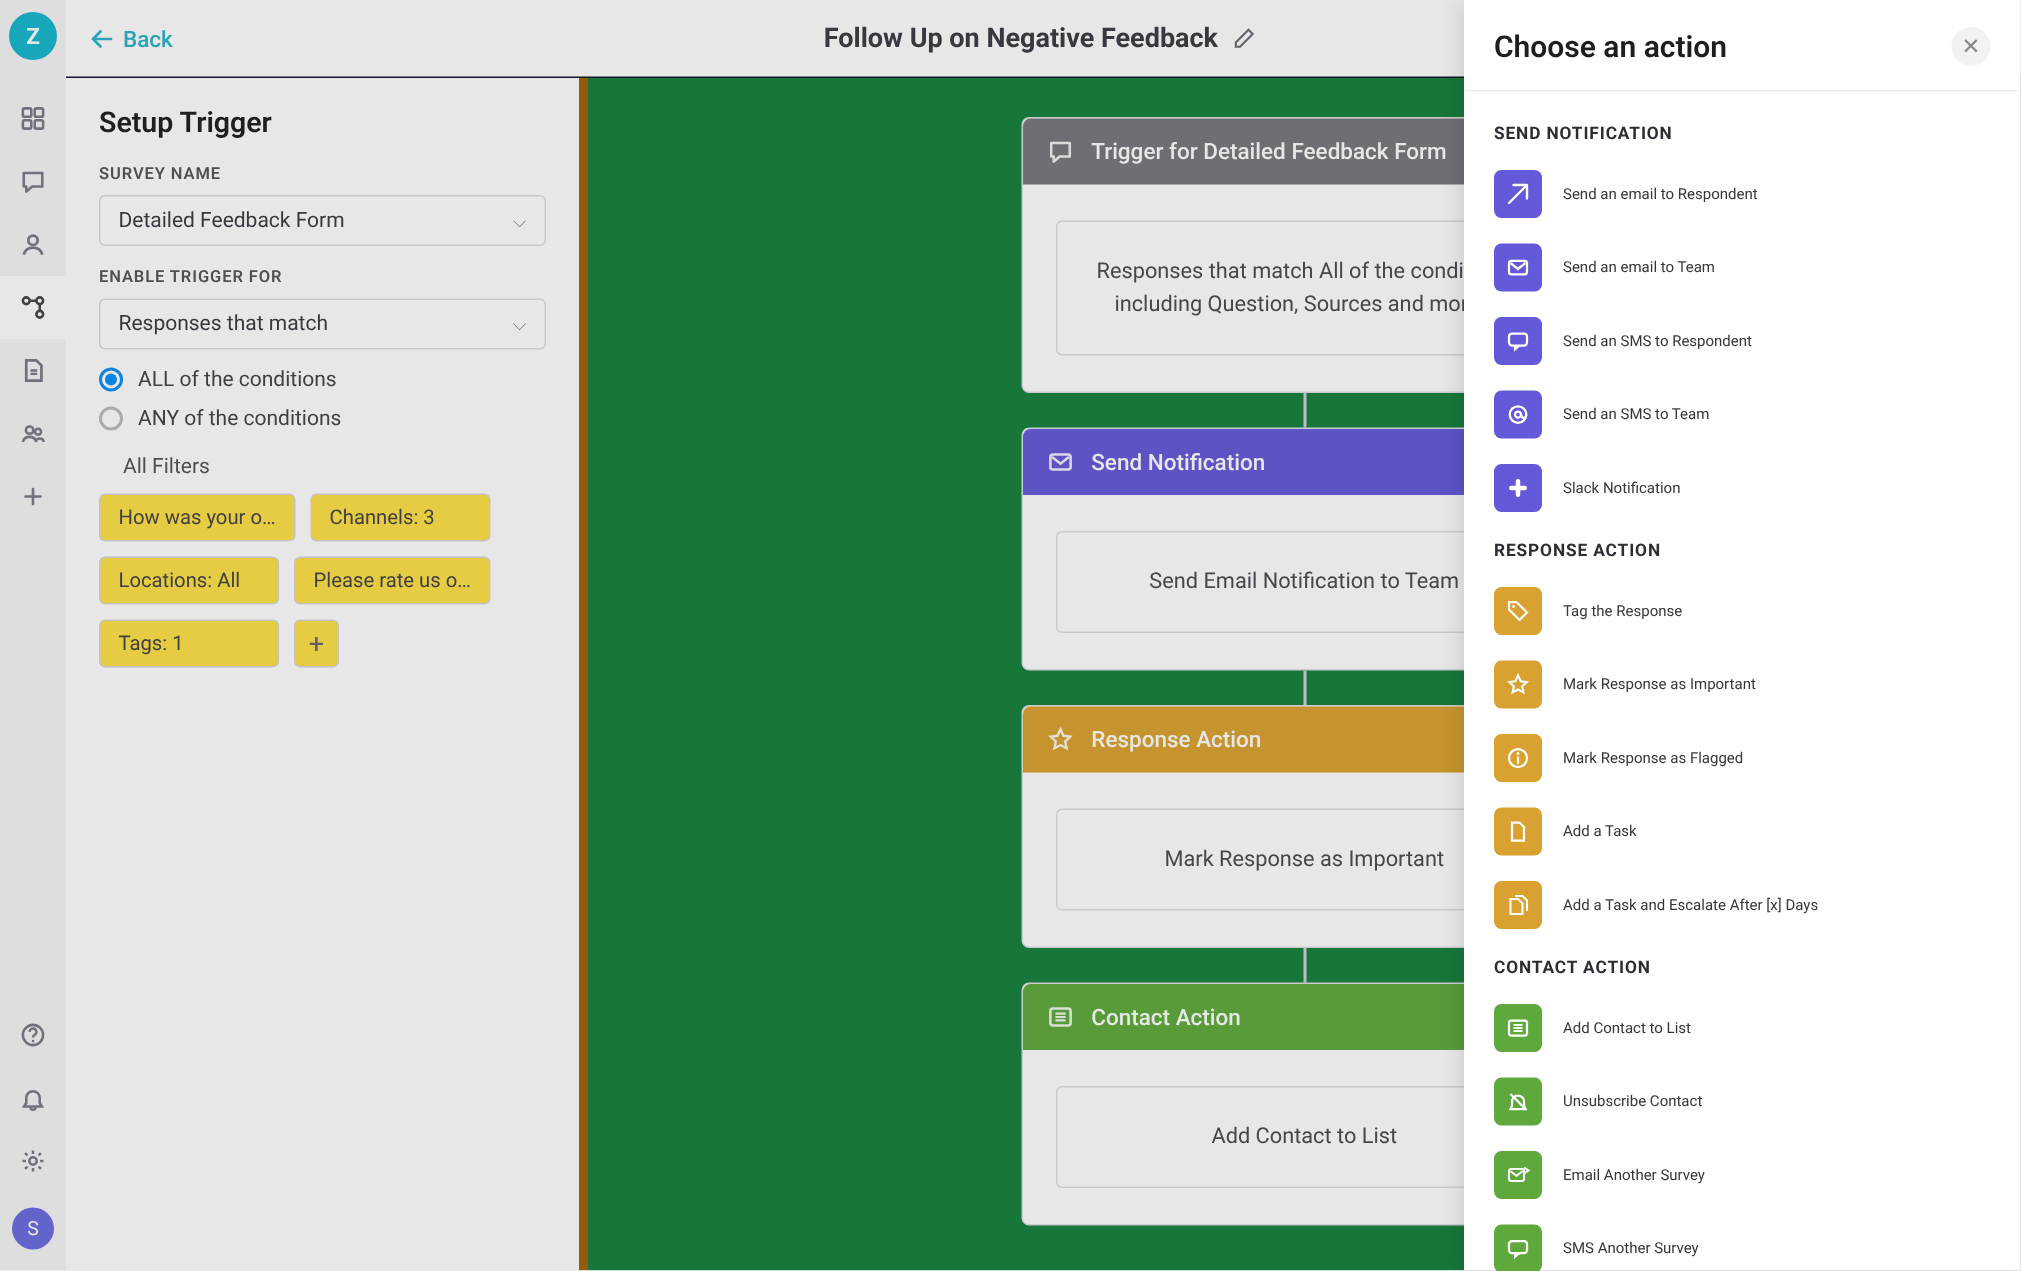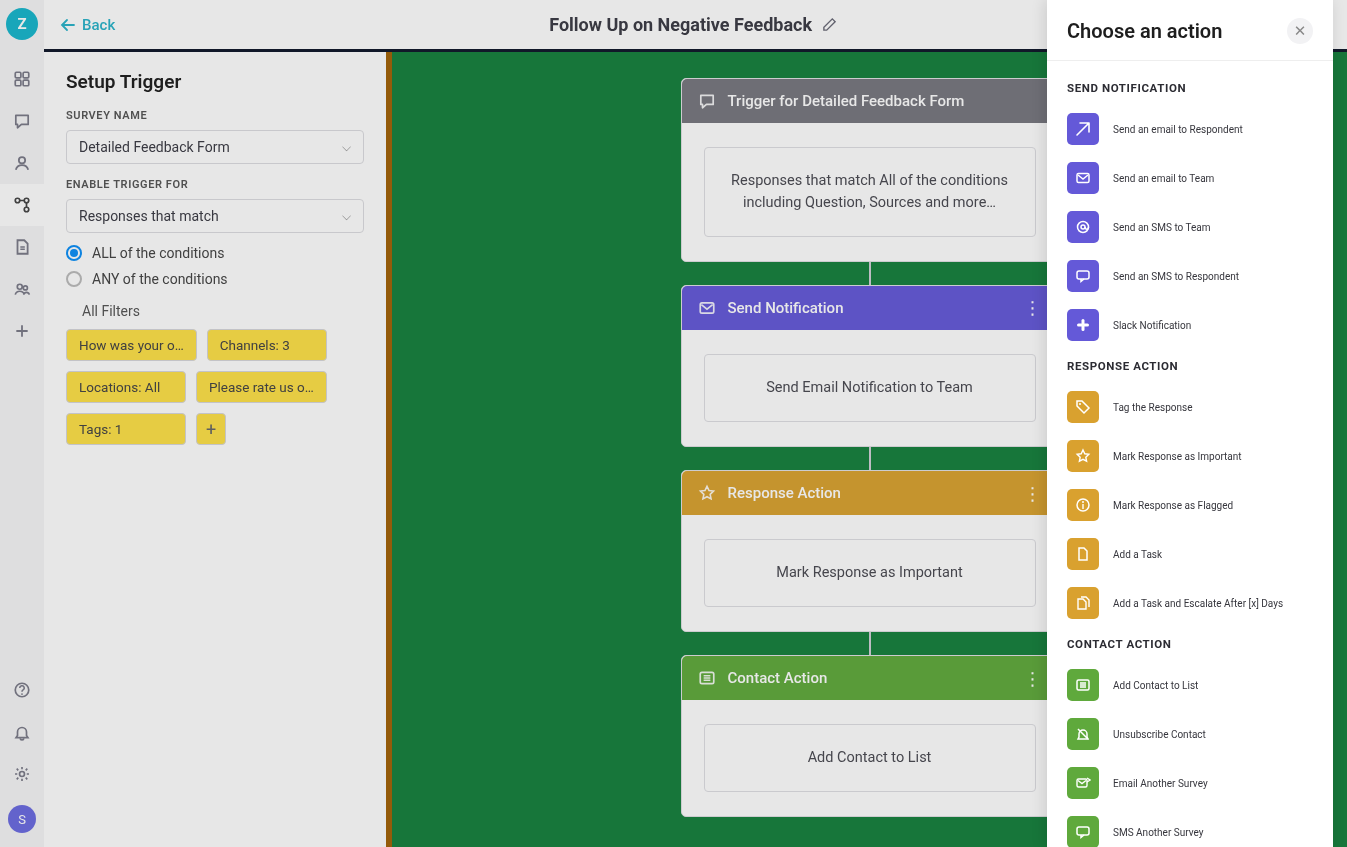--- a/index.html
+++ b/index.html
@@ -11,21 +11,21 @@
   
   .nav-rail { width: 44px; background: #f4f4f6; display: flex; flex-direction: column; align-items: center; padding-top: 8px; flex-shrink: 0; }
   .nav-logo { width: 32px; height: 32px; background: #17b6cc; border-radius: 50%; display:flex; align-items:center; justify-content:center; color:#fff; font-weight:700; font-size:15px; margin-bottom: 18px; }
   .nav-item { width: 44px; height: 42px; display: flex; align-items: center; justify-content: center; color: #7a7a88; cursor: pointer; }
   .nav-item.active { background: #fff; color: #444; }
   .nav-spacer { flex: 1; }
   .nav-avatar { width: 28px; height: 28px; border-radius: 50%; background: #6b6be0; color:#fff; font-size:13px; display:flex; align-items:center; justify-content:center; margin: 10px 0 14px; }
   
   
   .main { flex: 1; display: flex; flex-direction: column; background: #fff; }
-  .topbar { height: 52px; display: flex; align-items: center; padding: 0 16px; border-bottom: 3px solid #0f172a; }
+  .topbar { height: 52px; display: flex; align-items: center; padding: 0 16px; border-bottom: 1px solid #0f172a; }
   .back-btn { display: flex; align-items: center; gap: 6px; color: #28b2c9; font-size: 15px; font-weight: 500; cursor: pointer; }
   .title-wrap { flex:1; display:flex; justify-content:center; align-items:center; gap:10px; }
   .page-title { font-size: 18px; font-weight: 700; color: #3b3b44; }
   .edit-icon { color:#6b6b78; cursor:pointer; }
   
   .content { flex:1; display:flex; overflow:hidden; height:100%; }
   
   
   .sidebar { width: 348px; border-right: 6px solid #a16207; padding: 18px 22px; background:#fff; }
   .sidebar h2 { font-size: 19px; font-weight: 600; margin-bottom: 16px; }
@@ -51,21 +51,21 @@
   .node-menu { font-size:18px; cursor:pointer; }
   .node-body { padding:24px 22px; }
   .node-inner { border:1px solid #dedee2; border-radius:4px; padding:22px 18px; text-align:center; font-size:14.5px; color:#4a4a52; line-height:1.5; }
   .hdr-gray   { background:#77777f; }
   .hdr-purple { background:#6459d8; }
   .hdr-amber  { background:#d9a12f; }
   .hdr-green  { background:#5fa93c; }
   .connector { width:2px; height:44px; background:#cfcfd6; }
   
   
-  .drawer { position:absolute; top:0; right:14px; width:286px; height:100%; background:#fff; box-shadow:-2px 0 14px rgba(0,0,0,0.12); z-index:50; display:flex; flex-direction:column; }
+  .drawer { position:absolute; top:0; right:0; width:371px; height:100%; background:#fff; box-shadow:-2px 0 14px rgba(0,0,0,0.12); z-index:50; display:flex; flex-direction:column; }
   .drawer-head { display:flex; align-items:center; justify-content:space-between; padding:18px 20px 16px; border-bottom:1px solid #eee; }
   .drawer-head h2 { font-size:20px; font-weight:600; }
   .close-btn { width:26px; height:26px; border-radius:50%; background:#f2f2f4; display:flex; align-items:center; justify-content:center; color:#888; cursor:pointer; font-size:15px; }
   .drawer-body { padding:16px 20px; overflow:auto; }
   .group-label { font-size:11.5px; font-weight:700; letter-spacing:0.6px; color:#2c2c33; margin:12px 0 12px; text-transform:uppercase; }
   .group-label:first-child { margin-top:4px; }
   .action-item { display:flex; align-items:center; gap:14px; padding:6px 0; margin:5px 0; cursor:pointer; }
   .action-icon { width:32px; height:32px; border-radius:5px; display:flex; align-items:center; justify-content:center; color:#fff; flex-shrink:0; }
   .action-name { font-size:10px; color:#36363d; }
   .ic-purple { background:#6459d8; }
@@ -377,32 +377,32 @@
         <div class="action-icon ic-purple">
           <svg width="16" height="16" viewBox="0 0 16 16">
             <use href="#i-mail"></use>
           </svg>
         </div>
         <div class="action-name">Send an email to Team</div>
       </div>
       <div class="action-item">
         <div class="action-icon ic-purple">
           <svg width="16" height="16" viewBox="0 0 16 16">
+            <use href="#i-chat"></use>
+          </svg>
+        </div>
+        <div class="action-name">Send an SMS to Respondent</div>
+      </div>
+      <div class="action-item">
+        <div class="action-icon ic-purple">
+          <svg width="16" height="16" viewBox="0 0 16 16">
             <use href="#i-at"></use>
           </svg>
         </div>
         <div class="action-name">Send an SMS to Team</div>
-      </div>
-      <div class="action-item">
-        <div class="action-icon ic-purple">
-          <svg width="16" height="16" viewBox="0 0 16 16">
-            <use href="#i-chat"></use>
-          </svg>
-        </div>
-        <div class="action-name">Send an SMS to Respondent</div>
       </div>
       <div class="action-item">
         <div class="action-icon ic-purple">
           <svg width="16" height="16" viewBox="0 0 16 16">
             <use href="#i-slack"></use>
           </svg>
         </div>
         <div class="action-name">Slack Notification</div>
       </div>
       <div class="group-label">RESPONSE ACTION</div>

